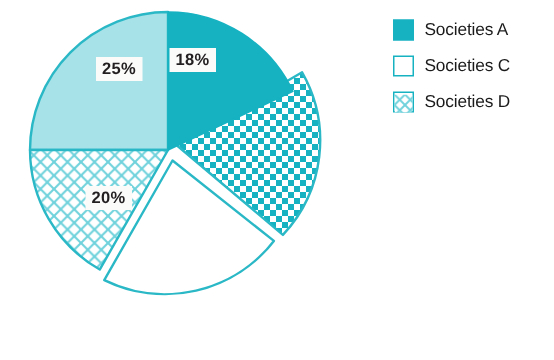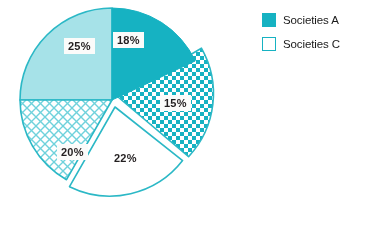--- a/index.html
+++ b/index.html
@@ -106,37 +106,43 @@
       <path d="M 112 100 L 20 100 A 92 92 0 0 0 66.5 179.7 Z" fill="url(#pat-crosshatch)" stroke="#2bb8c6" stroke-width="1.6" stroke-linejoin="round"></path>
 
       <path d="M 115 107 L 69.5 186.7 A 92 92 0 0 0 182.6 160.6 Z" fill="#ffffff" stroke="#2bb8c6" stroke-width="1.6" stroke-linejoin="round"></path>
 
       <path d="M 118 97 L 188.6 156.6 A 92 92 0 0 0 201.4 48.2 Z" fill="url(#pat-checker)" stroke="#2bb8c6" stroke-width="1.6" stroke-linejoin="round"></path>
 
       <path d="M 112 100 L 112 8 A 92 92 0 0 1 195.3 60.9 Z" fill="#16b2c2" stroke="#16b2c2" stroke-width="1" stroke-linejoin="round"></path>
     </svg>
 
     <div class="slice-label" style="left:113px; top:32px;">18%</div>
-    <div class="slice-label" style="left:160px; top:95px;">15%</div>
-    <div class="slice-label" style="left:110px; top:150px; background:transparent;">22%</div>
-    <div class="slice-label" style="left:57px; top:144px;">20%</div>
+    <div class="slice-label" style="left:57px; top:124px;">20%</div>
     <div class="slice-label" style="left:64px; top:38px;">25%</div>
 
   </div>
 
   <div id="legend">
 
     <div class="legend-row">
       <span class="legend-swatch" style="background:#16b2c2; border:1px solid #16b2c2;"></span>
       <span class="legend-text">Societies A</span>
     </div>
 
 
     <div class="legend-row">
       <span class="legend-swatch" style="background:#ffffff; border:1.5px solid #16b2c2;"></span>
       <span class="legend-text">Societies C</span>
     </div>
 
+    <div class="legend-row">
+      <span class="legend-swatch" style="border:1px solid #16b2c2; padding:0;">
+        <svg width="12" height="12" viewBox="0 0 12 12">
+          <rect x="0" y="0" width="12" height="12" fill="url(#pat-crosshatch-sm)"></rect>
+        </svg>
+      </span>
+      <span class="legend-text">Societies D</span>
+    </div>
 
 
   </div>
 
 </div>
 
 </body></html>

